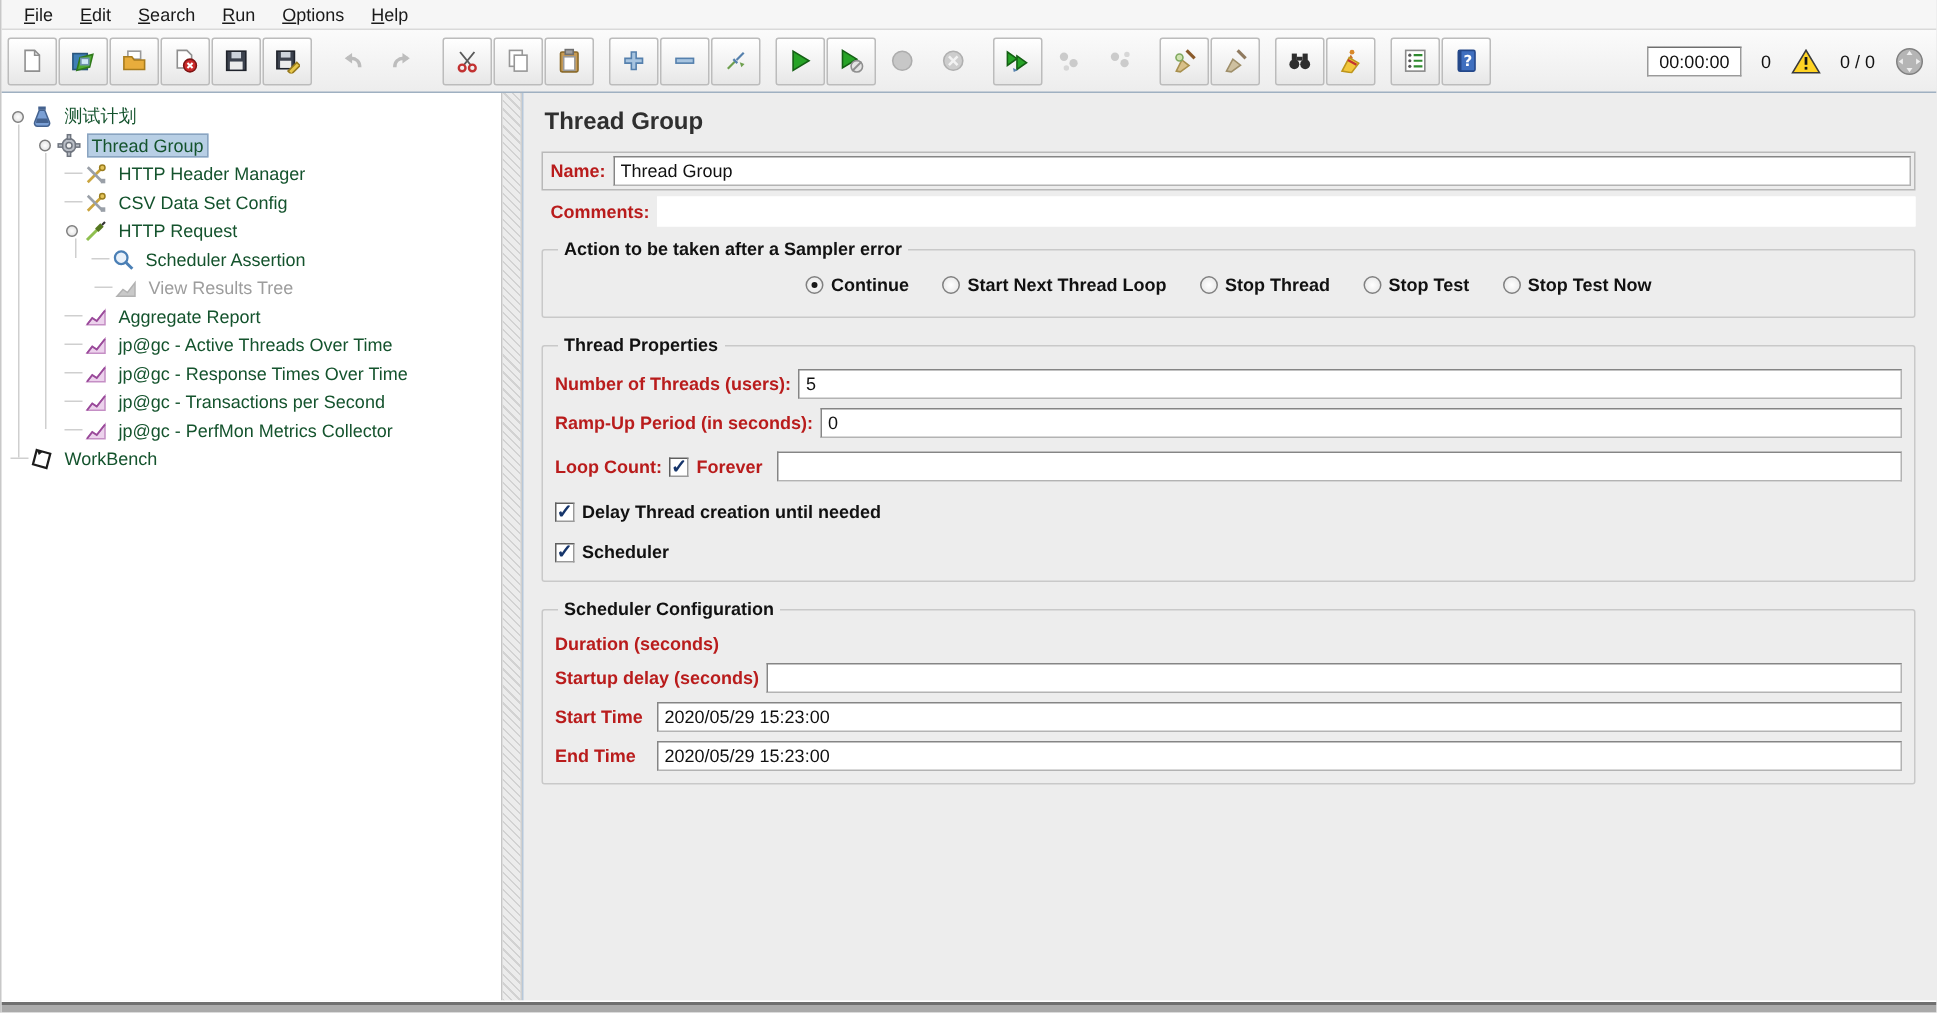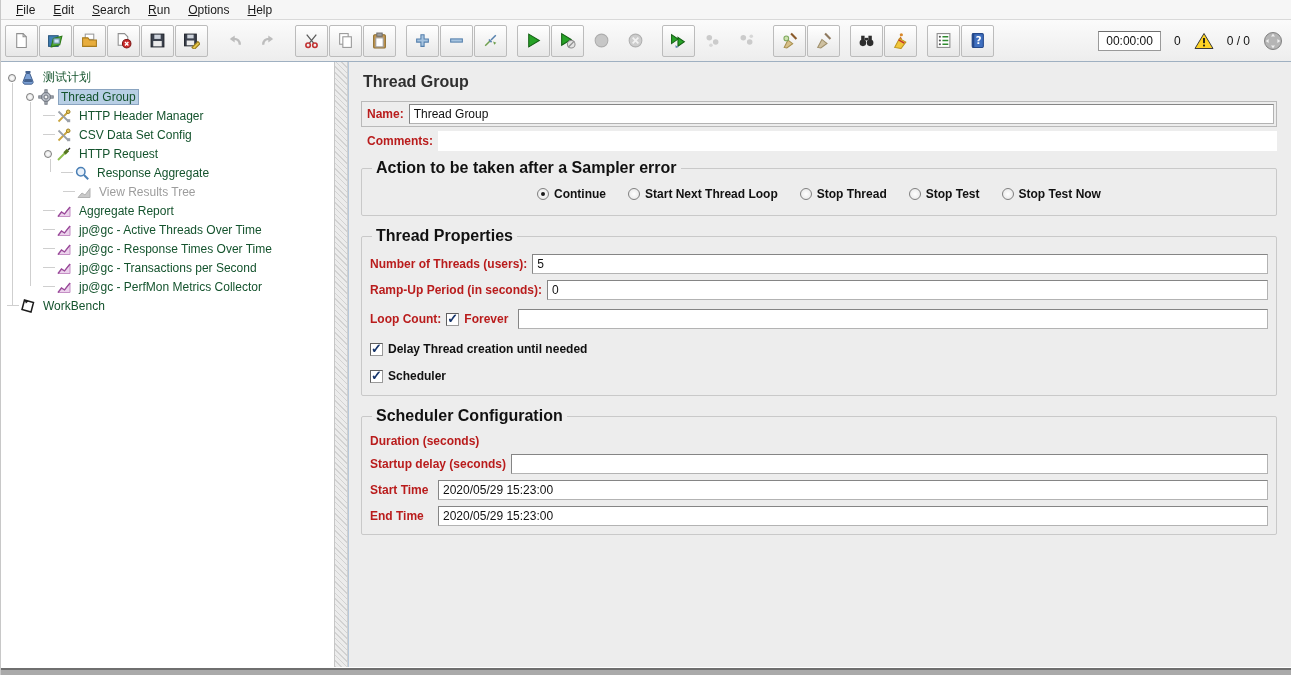--- a/index.html
+++ b/index.html
@@ -78,21 +78,21 @@
   .flabel{ font-weight:bold; color:#b91c1c; margin-right:5px; white-space:nowrap; }
   .tf{
     flex:1; height:20px; background:#fff; color:#111;
     border:1px solid #b3b3b3; border-top-color:#858585; border-left-color:#858585;
     font-family:"Liberation Sans",sans-serif; font-size:12px; padding:1px 4px; outline:none;
   }
   fieldset{
     border:1px solid #c9c9c9; border-radius:2px;
     padding:3px 8px 8px 8px; margin:0 0 11px 0; background:transparent;
   }
-  legend{ font-weight:bold; color:#111; padding:0 4px; margin-left:2px; font-size:16px; }
+  legend{ font-weight:bold; color:#111; padding:0 4px; margin-left:2px; font-size:12px; }
   .frow{ display:flex; align-items:center; margin-top:6px; }
   .radiorow{ display:flex; justify-content:center; align-items:center; gap:22px; padding:7px 0 6px; }
   .radioopt{ display:flex; align-items:center; gap:5px; font-weight:bold; color:#111; }
   .radio{
     width:12px; height:12px; border-radius:50%; flex:none;
     border:1px solid #808080; background:radial-gradient(#ffffff,#e4e4e4); position:relative;
   }
   .radio.sel::after{ content:""; position:absolute; inset:3px; border-radius:50%; background:#1c1c1c; }
   .cb{
     width:13px; height:13px; background:#fff; flex:none;
@@ -453,21 +453,21 @@
             <path d="M12 4l2-2" stroke="#333" stroke-width="1.4"></path>
           </svg></span>
         <span class="tlabel">HTTP Request</span>
       </div>
       <div class="trow" style="padding-left: 60px;">
         <span class="stub"></span>
         <span class="ticon"><svg viewBox="0 0 16 16" xmlns="http://www.w3.org/2000/svg">
             <circle cx="6.8" cy="6.8" r="4.2" fill="#e9f1fa" stroke="#4a7fb5" stroke-width="1.5"></circle>
             <path d="M10 10l4.2 4.2" stroke="#4a7fb5" stroke-width="2"></path>
           </svg></span>
-        <span class="tlabel">Response Aggregate</span>
+        <span class="tlabel">Scheduler Assertion</span>
       </div>
       <div class="trow" style="padding-left: 62px;">
         <span class="stub"></span>
         <span class="ticon"><svg viewBox="0 0 16 16" xmlns="http://www.w3.org/2000/svg">
             <path d="M2 13.5l4-4.5 3 2 5-6.5v9z" fill="#c9c9c9" stroke="#b2b2b2"></path>
           </svg></span>
         <span class="tlabel dis">View Results Tree</span>
       </div>
       <div class="trow" style="padding-left: 42px;">
         <span class="stub"></span>

